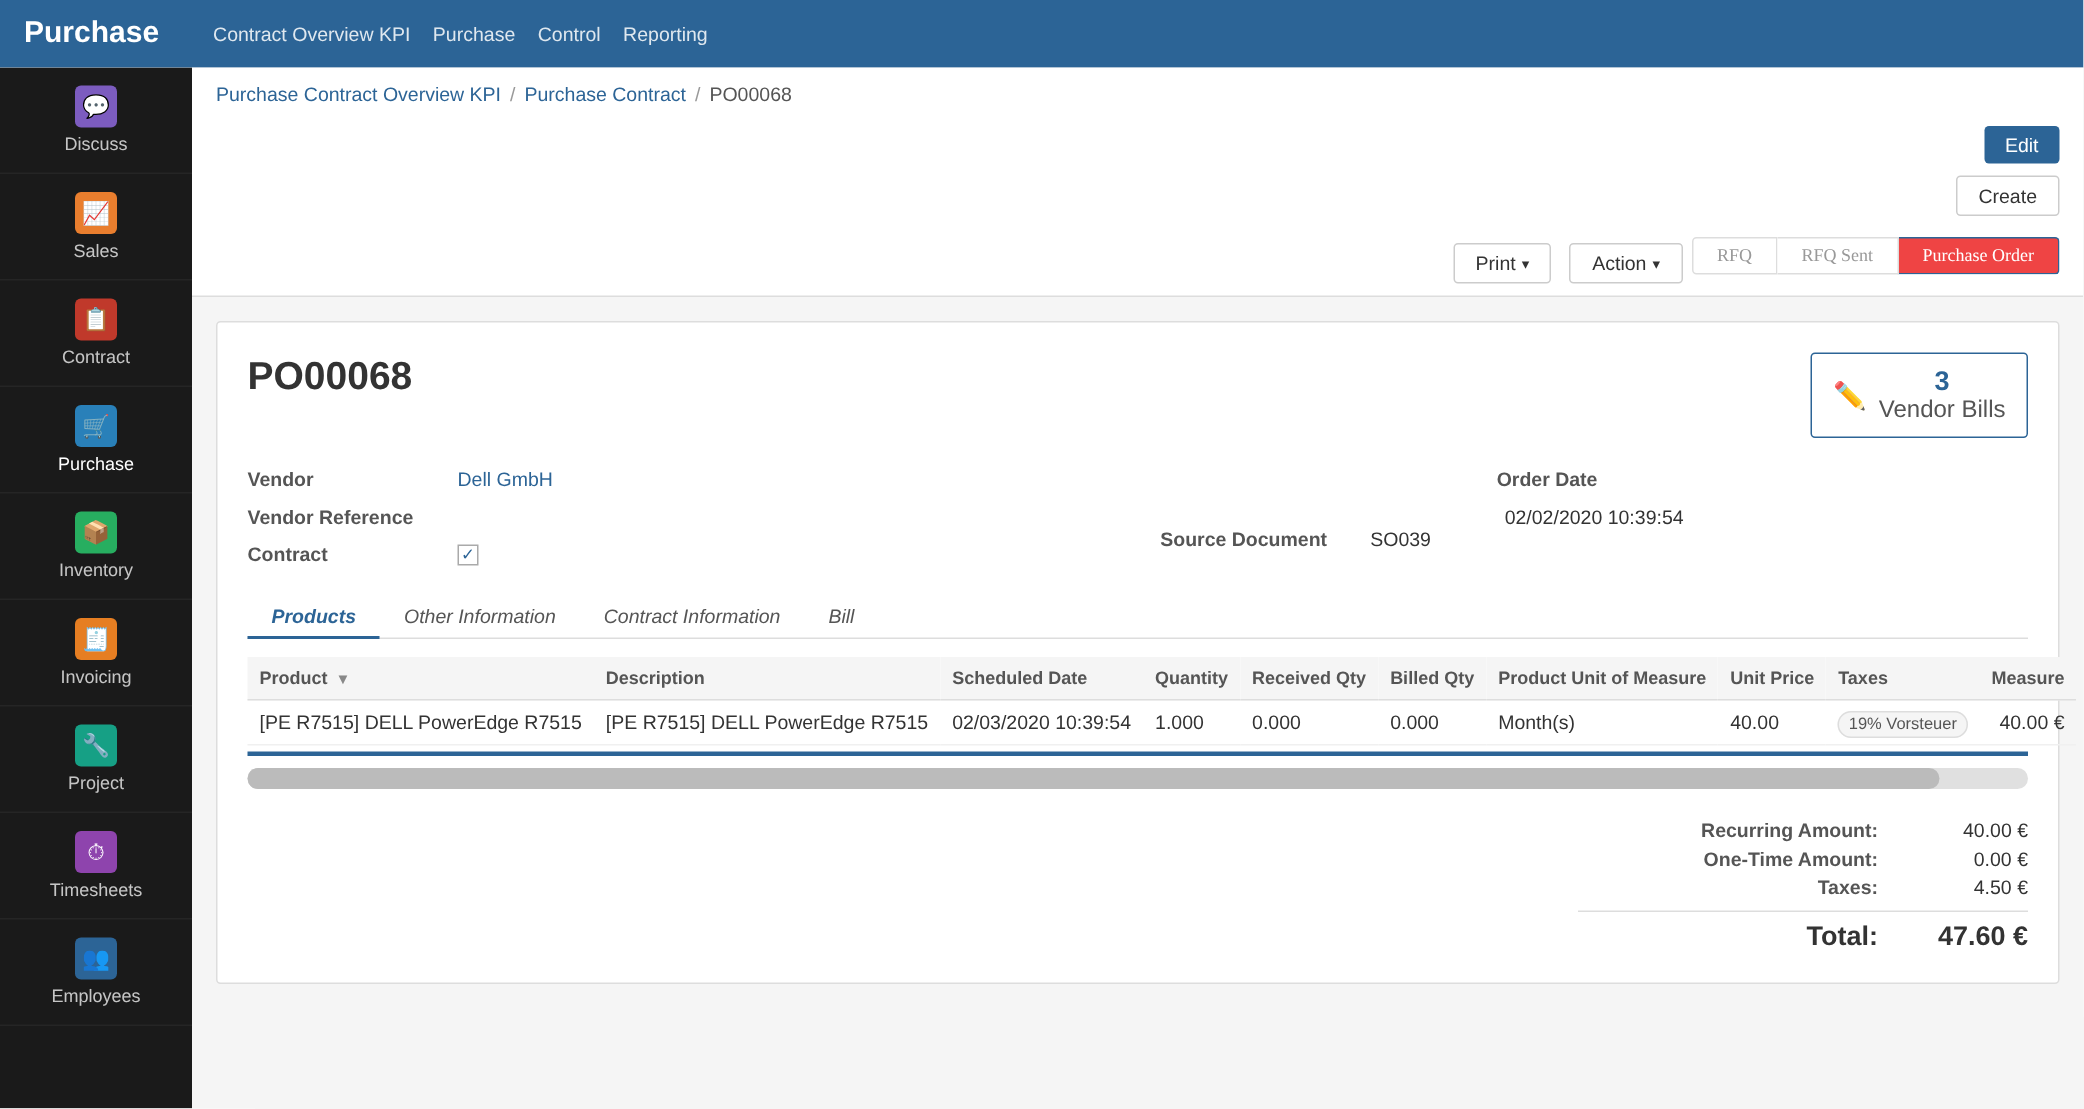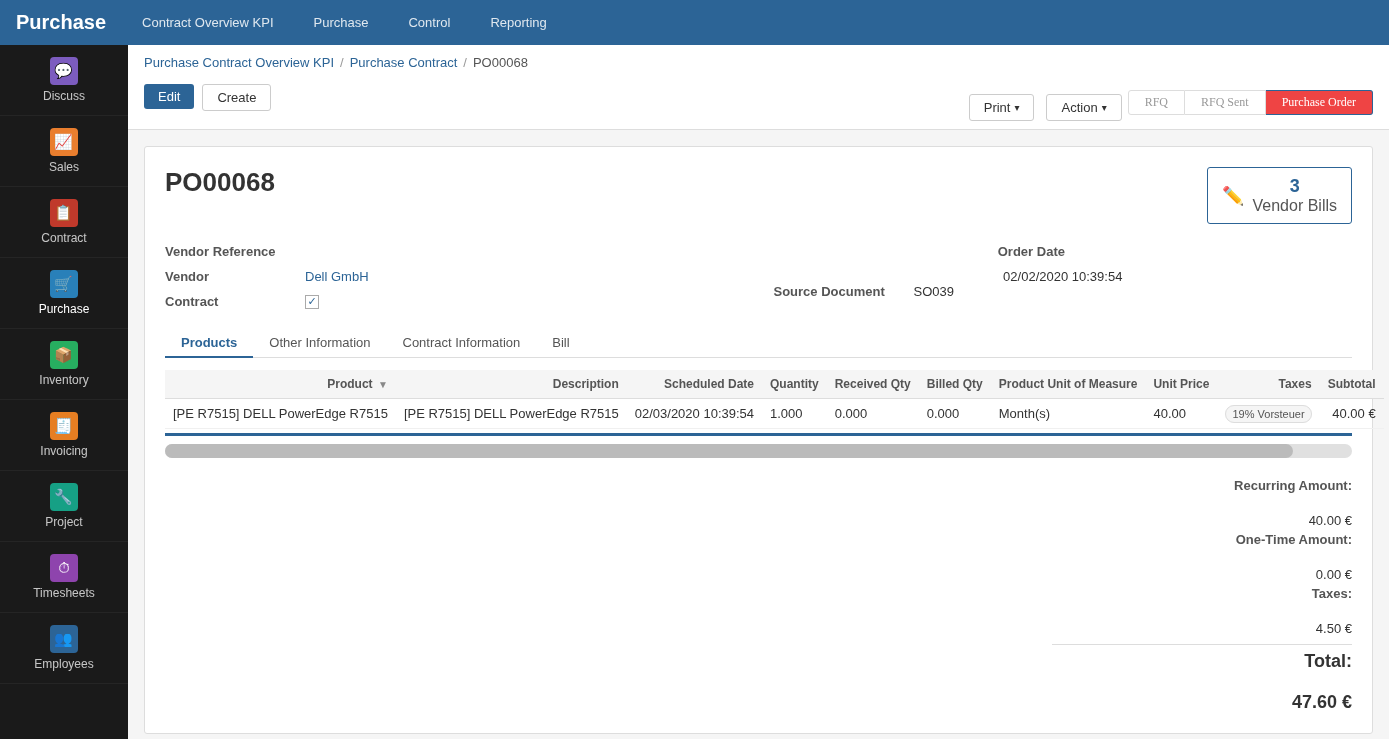--- a/index.html
+++ b/index.html
@@ -16,21 +16,21 @@
       flex-shrink: 0;
     }
     .top-nav-brand {
       font-size: 20px;
       font-weight: bold;
       color: white;
       margin-right: 30px;
     }
     .top-nav-links {
       display: flex;
-      gap: 28px;
+      gap: 3px;
     }
     .top-nav-link {
       color: rgba(255,255,255,0.85);
       text-decoration: none;
       font-size: 13px;
       cursor: pointer;
       padding: 4px 6px;
     }
 
     
@@ -107,23 +107,24 @@
       font-size: 13px;
       margin-bottom: 8px;
     }
     .breadcrumb-sep { color: #999; }
     .breadcrumb-current { color: #555; }
     .breadcrumb-link { color: #2c6496; cursor: pointer; text-decoration: none; }
 
     
     .action-bar {
       display: flex;
-      align-items: flex-start;
+      align-items: flex-end;
       padding: 6px 0 8px 0;
       gap: 8px;
+      flex-direction: column;
     }
     .btn-edit {
       background: #2c6496;
       color: white;
       border: none;
       padding: 5px 14px;
       border-radius: 3px;
       cursor: pointer;
       font-size: 13px;
     }
@@ -288,40 +289,41 @@
       border-bottom: 1px solid #ddd;
       margin-bottom: 12px;
     }
     .tab {
       padding: 6px 16px;
       cursor: pointer;
       font-size: 13px;
       color: #555;
       border-bottom: 2px solid transparent;
       margin-bottom: -1px;
+      font-style: italic;
     }
     .tab.active {
       color: #2c6496;
       border-bottom: 2px solid #2c6496;
       font-weight: bold;
     }
 
     
     .data-table {
       width: 100%;
       border-collapse: collapse;
       font-size: 13px;
     }
     .data-table thead tr {
       background: #f5f5f5;
       border-bottom: 1px solid #ddd;
     }
     .data-table th {
       padding: 7px 8px;
-      text-align: right;
+      text-align: left;
       font-weight: bold;
       color: #555;
       font-size: 12px;
       white-space: nowrap;
     }
     .data-table th.right, .data-table td.right { text-align: right; }
     .data-table tbody tr {
       border-bottom: 1px solid #f0f0f0;
     }
     .data-table td {
@@ -366,21 +368,20 @@
       align-items: flex-end;
       padding-top: 12px;
       gap: 4px;
     }
     .total-row {
       display: flex;
       justify-content: flex-end;
       gap: 20px;
       font-size: 13px;
       min-width: 300px;
-      flex-direction: column;
     }
     .total-label { color: #555; font-weight: bold; text-align: right; flex: 1; }
     .total-value { text-align: right; color: #333; min-width: 80px; }
     .total-row.grand { border-top: 1px solid #ddd; padding-top: 6px; margin-top: 4px; }
     .grand .total-label, .grand .total-value { font-size: 18px; font-weight: bold; color: #333; }
 
     .action-bar-right {
       display: flex;
       align-items: center;
       gap: 6px;
@@ -490,26 +491,26 @@
               <div class="vendor-bills-count">3</div>
               <div class="vendor-bills-label">Vendor Bills</div>
             </div>
           </button>
         </div>
 
         <div class="form-fields">
 
           <div>
             <div class="field-row" style="margin-bottom:10px;">
+              <span class="field-label">Vendor</span>
+              <span class="field-value">Dell GmbH</span>
+            </div>
+            <div class="field-row" style="margin-bottom:10px;">
               <span class="field-label">Vendor Reference</span>
               <span class="field-value-plain"></span>
-            </div>
-            <div class="field-row" style="margin-bottom:10px;">
-              <span class="field-label">Vendor</span>
-              <span class="field-value">Dell GmbH</span>
             </div>
             <div class="field-row">
               <span class="field-label">Contract</span>
               <div class="checkbox-checked">✓</div>
             </div>
           </div>
 
           <div>
             <div class="field-row" style="margin-bottom:0;flex-direction:column;">
               <span class="field-label">Order Date</span>
@@ -537,21 +538,21 @@
                 <span class="sort-arrow">▼</span>
               </th>
               <th>Description</th>
               <th>Scheduled Date</th>
               <th>Quantity</th>
               <th>Received Qty</th>
               <th>Billed Qty</th>
               <th>Product Unit of Measure</th>
               <th>Unit Price</th>
               <th>Taxes</th>
-              <th class="right">Subtotal</th>
+              <th class="right">Measure</th>
             </tr>
           </thead>
           <tbody>
             <tr>
               <td>[PE R7515] DELL PowerEdge R7515</td>
               <td>[PE R7515] DELL PowerEdge R7515</td>
               <td>02/03/2020 10:39:54</td>
               <td>1.000</td>
               <td>0.000</td>
               <td>0.000</td>

